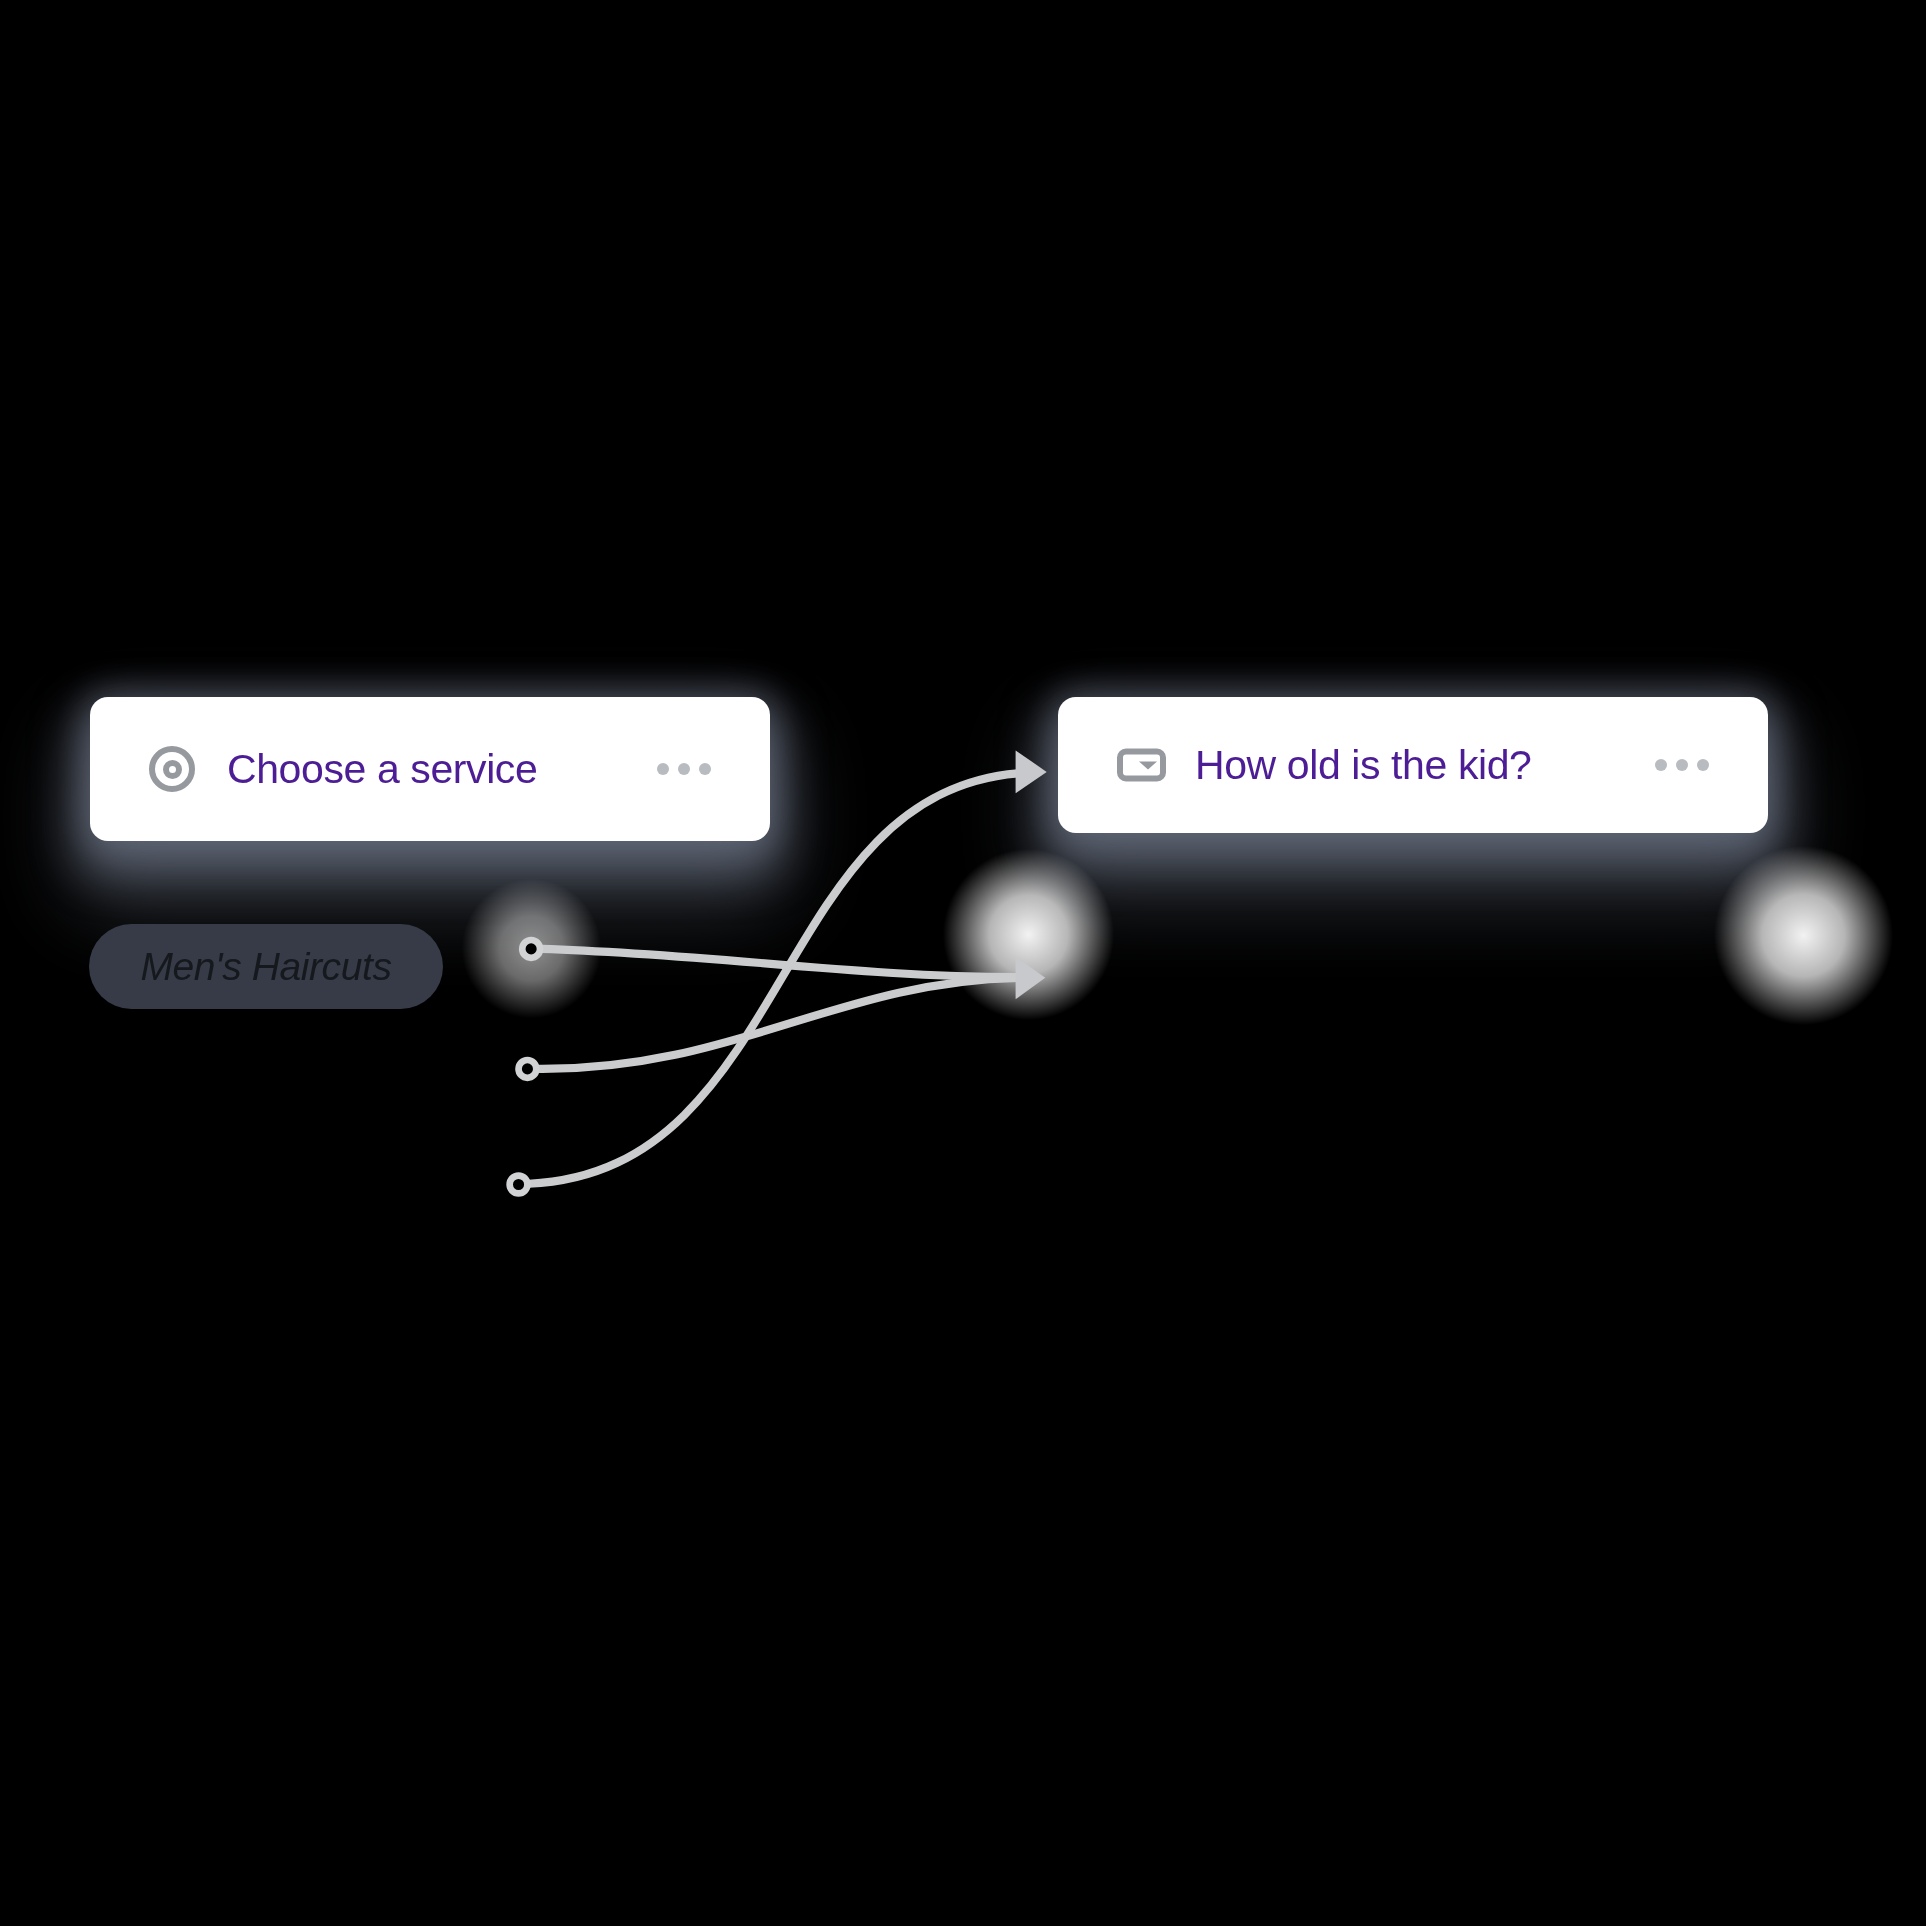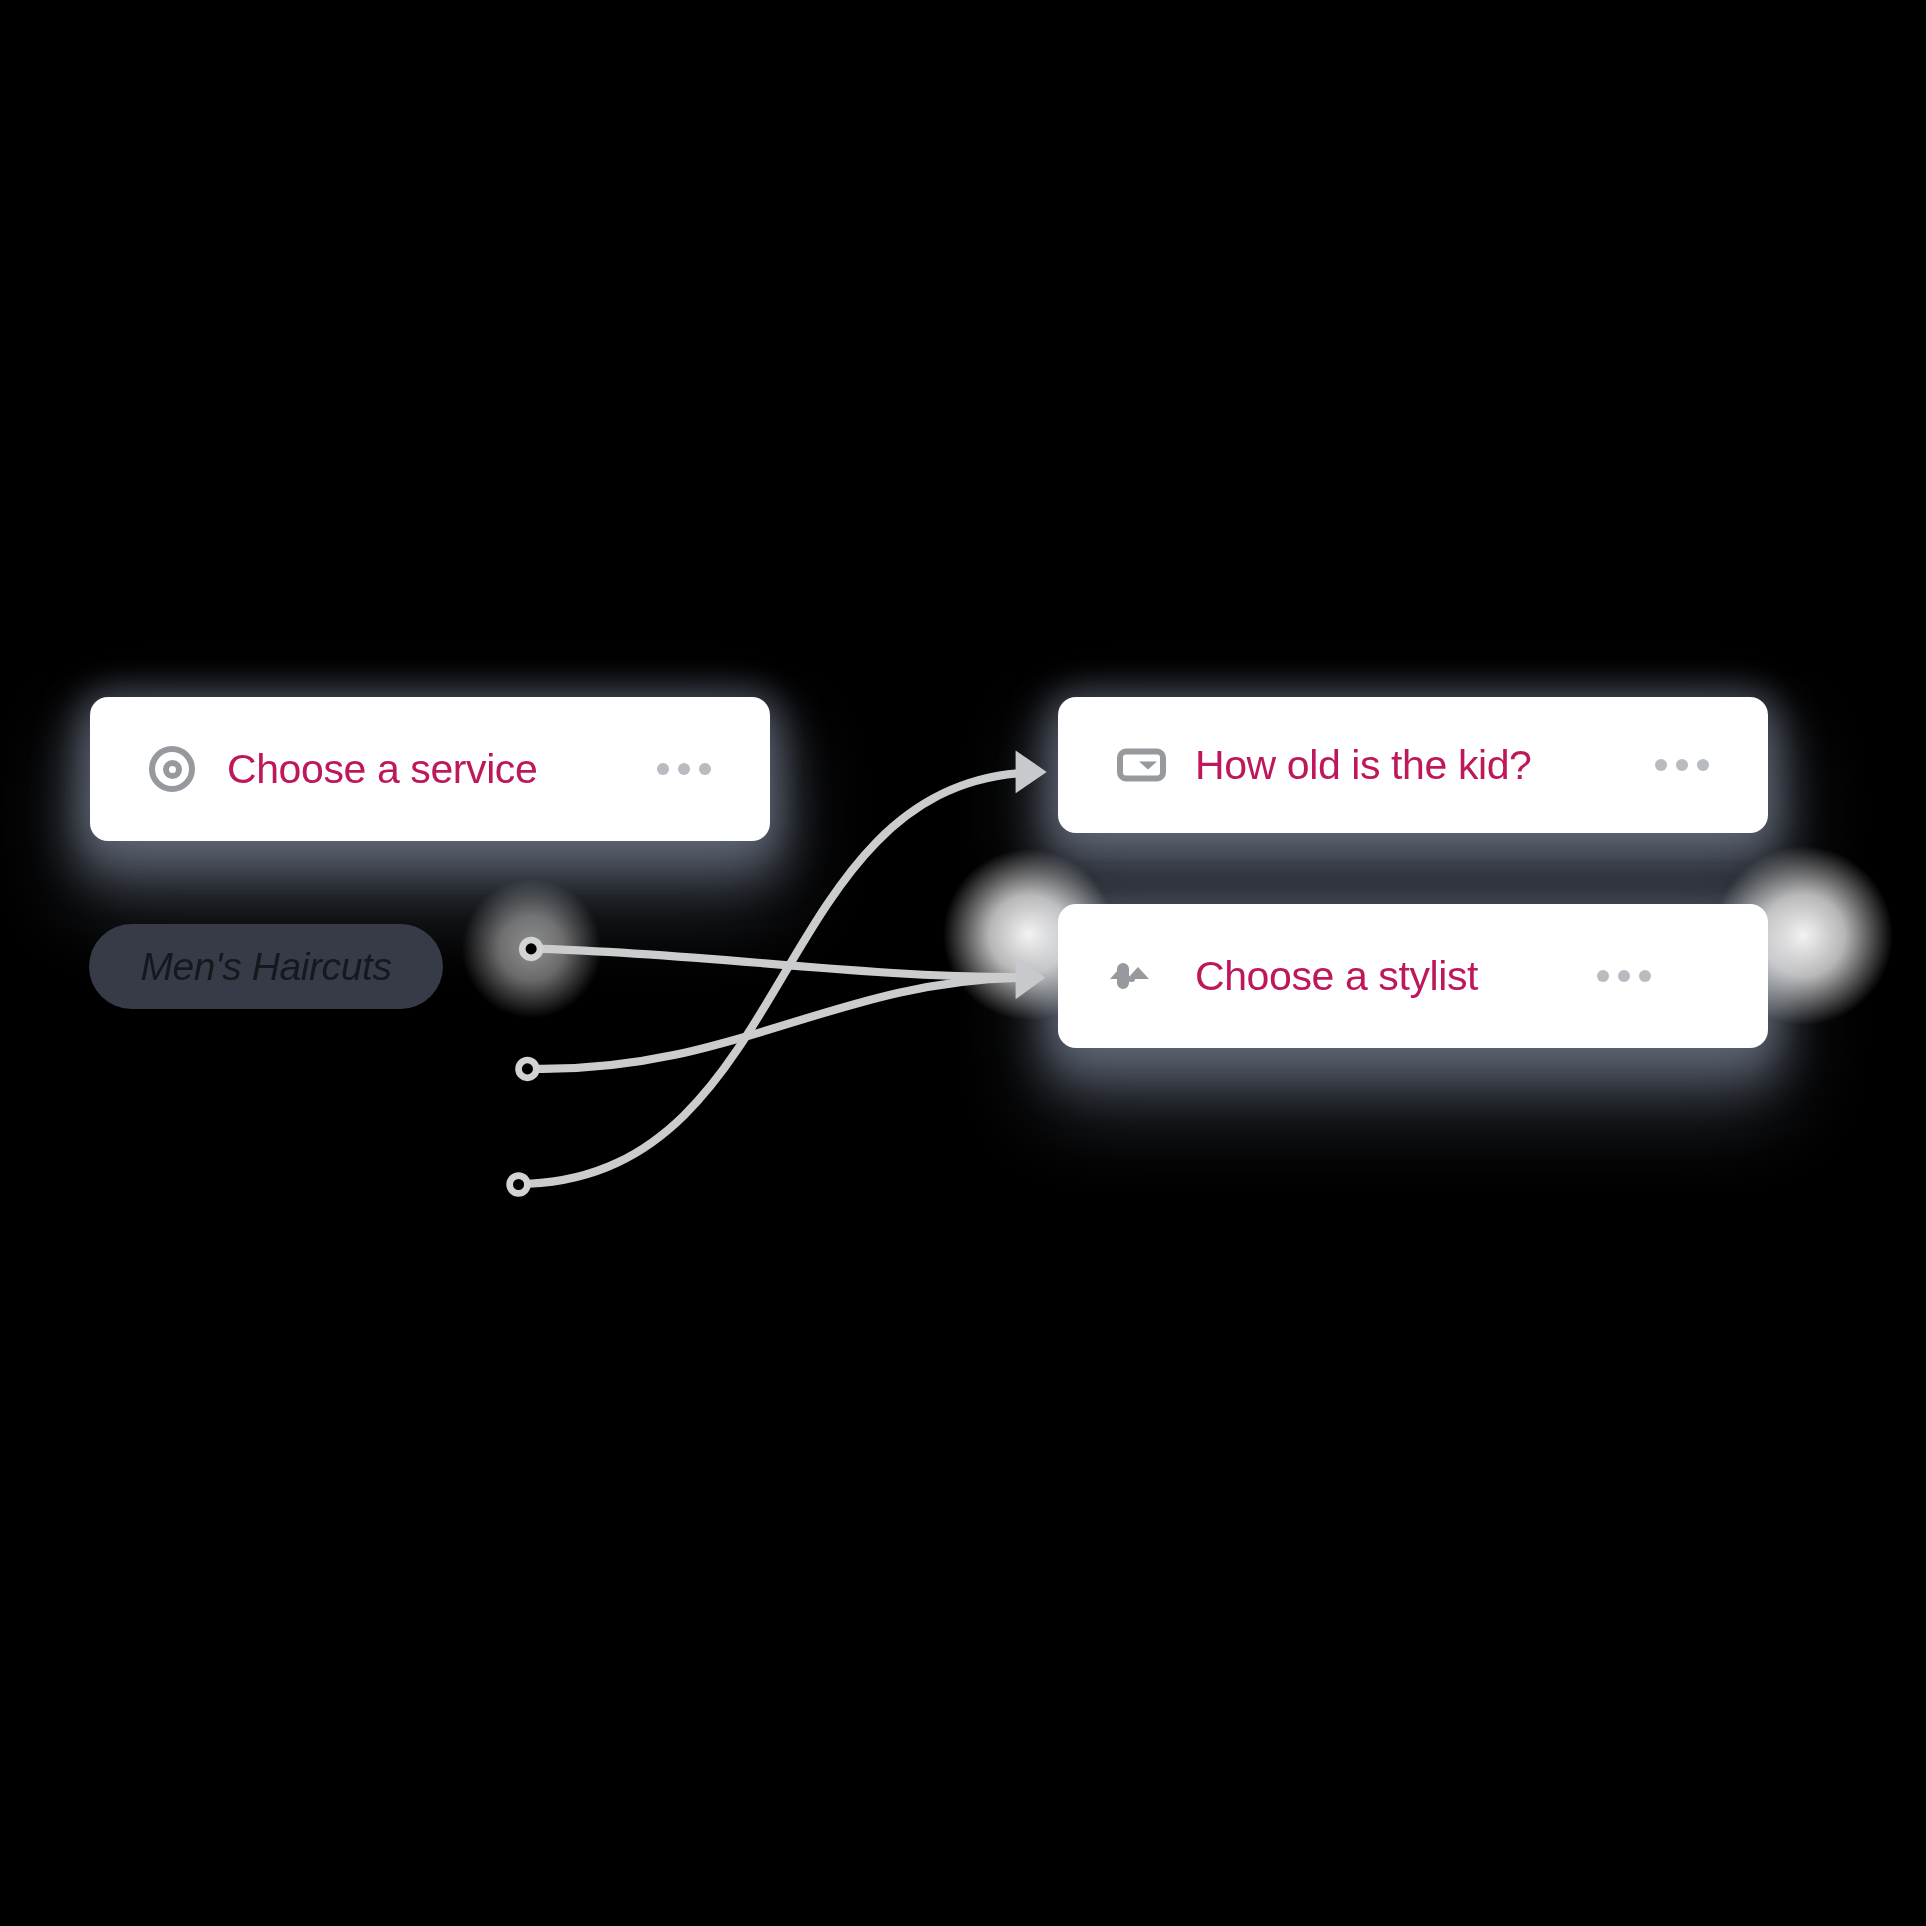--- a/index.html
+++ b/index.html
@@ -10,21 +10,21 @@
   
   .card{
     position:absolute;background:#ffffff;border-radius:18px;
     box-shadow:
       0 19px 44px 13.3px rgba(128,138,158,0.50),
       0 47px 81px 19px rgba(118,128,148,0.38),
       0 -3px 33px 6px rgba(128,138,158,0.28);
   }
   .card .title{
     position:absolute;left:137px;top:50%;transform:translateY(-50%);
-    font-size:41px;letter-spacing:-0.4px;color:#be185d;white-space:nowrap;
+    font-size:41px;letter-spacing:-0.4px;color:#4c1d95;white-space:nowrap;
   }
   .card .menu{
     position:absolute;right:59px;top:50%;transform:translateY(-50%);
     display:flex;gap:9px;cursor:pointer;
   }
   .card .menu i{width:12px;height:12px;border-radius:50%;background:#b8bbc0;display:block;}
   .card-service{left:90px;top:697px;width:680px;height:144px;}
   .card-kidage{left:1058px;top:697px;width:710px;height:136px;}
   .card-stylist{left:1058px;top:904px;width:710px;height:144px;}
   .card-stylist .menu{right:117px;}
@@ -116,31 +116,20 @@
         </span>
     </span>
     <span class="title">How old is the kid?</span>
     <span class="menu">
         <i></i>
         <i></i>
         <i></i>
       </span>
   </div>
 
-  <div class="card card-stylist">
-    <span class="icon">
-      <span class="image-box"><span class="image-dot"></span><span class="image-mtn"></span><span class="image-mtn2"></span></span>
-    </span>
-    <span class="title">Choose a stylist</span>
-    <span class="menu">
-        <i></i>
-        <i></i>
-        <i></i>
-      </span>
-  </div>
 
   <div class="chip chip-mens">Men's Haircuts</div>
 
   <div class="glow glow-port"></div>
   <div class="glow glow-in"></div>
   <div class="glow glow-out"></div>
 
   <svg class="wires" width="1926" height="1926" viewBox="0 0 2600 2600">
     <path d="M 731 1281 C 960 1288, 1160 1319, 1374 1319"></path>
     <path d="M 726 1443 C 990 1445, 1130 1325, 1374 1320"></path>

